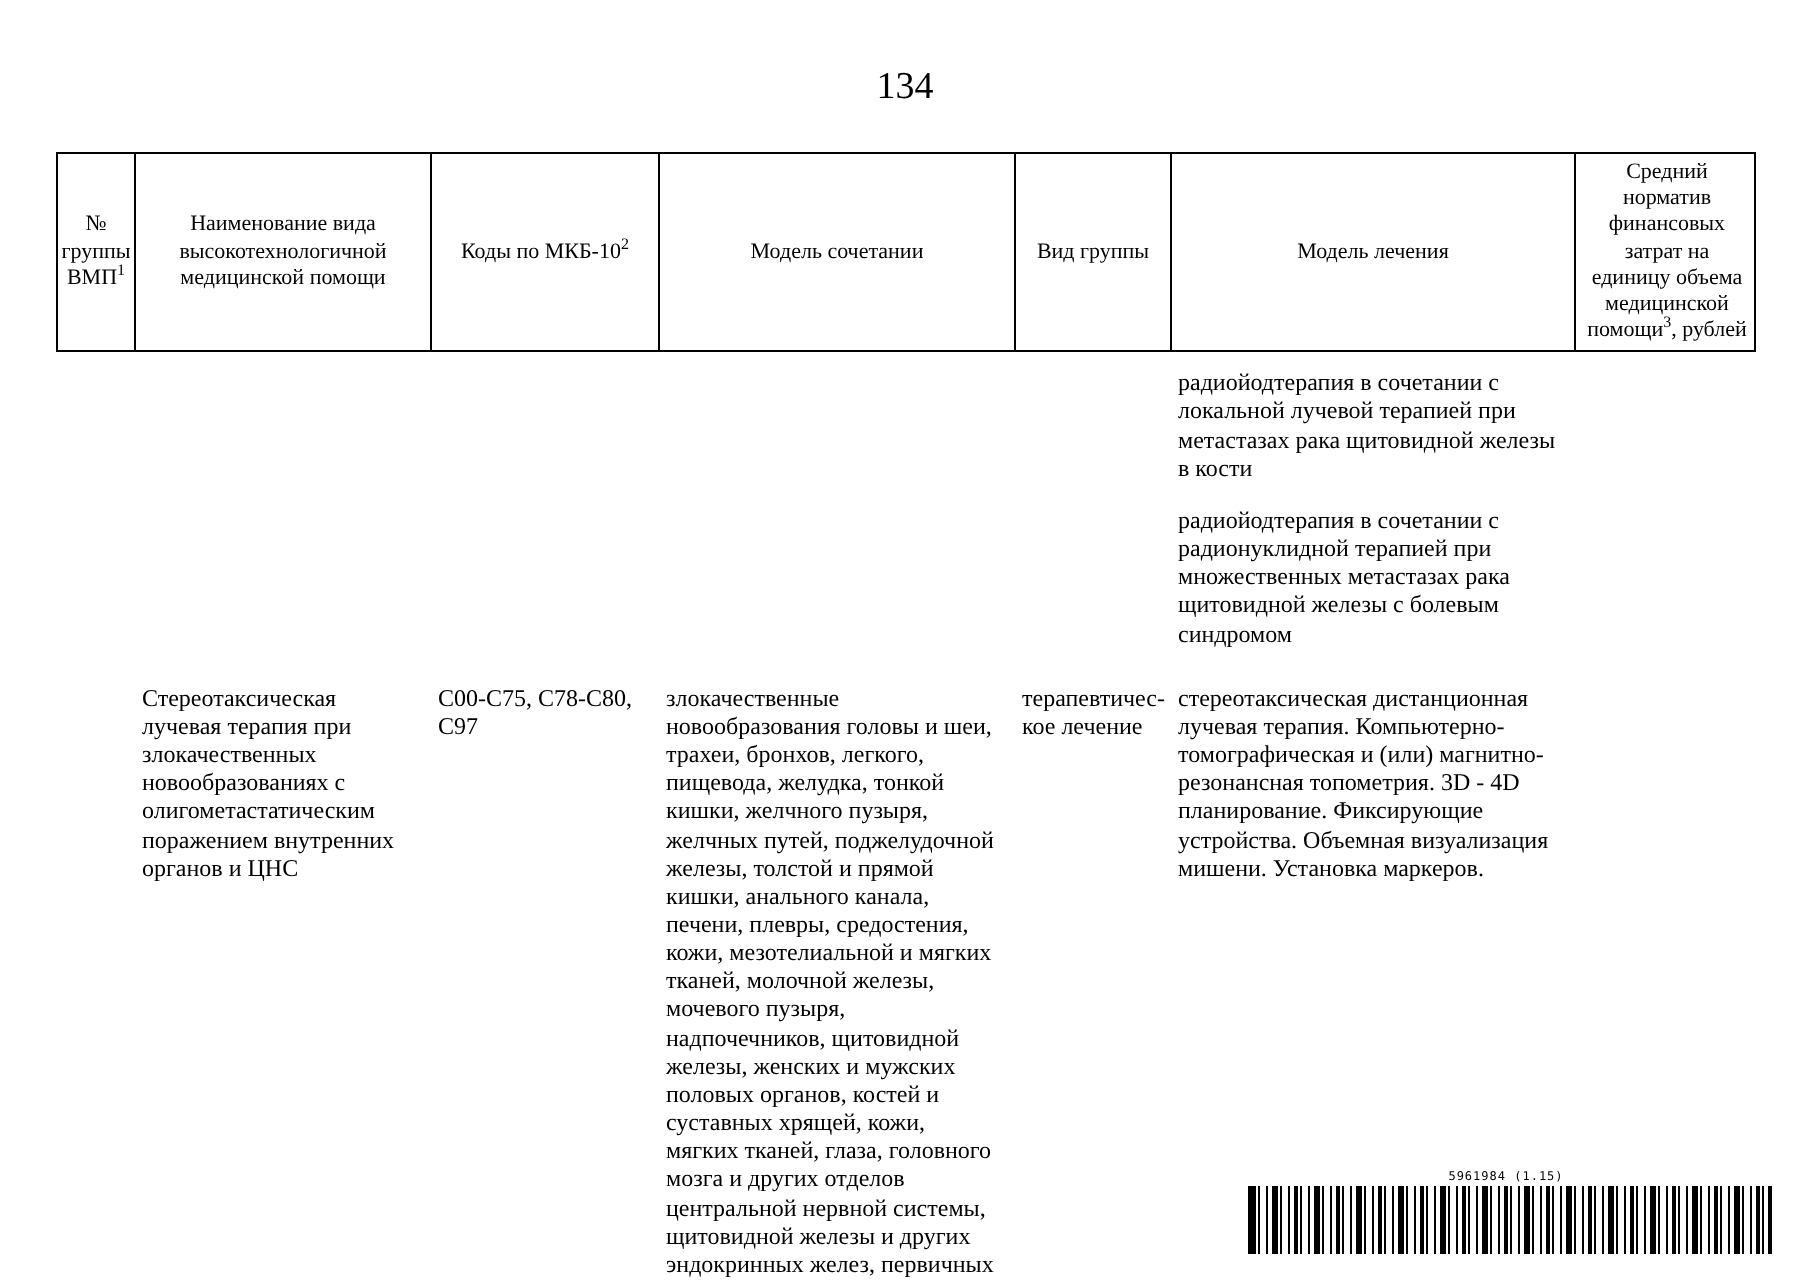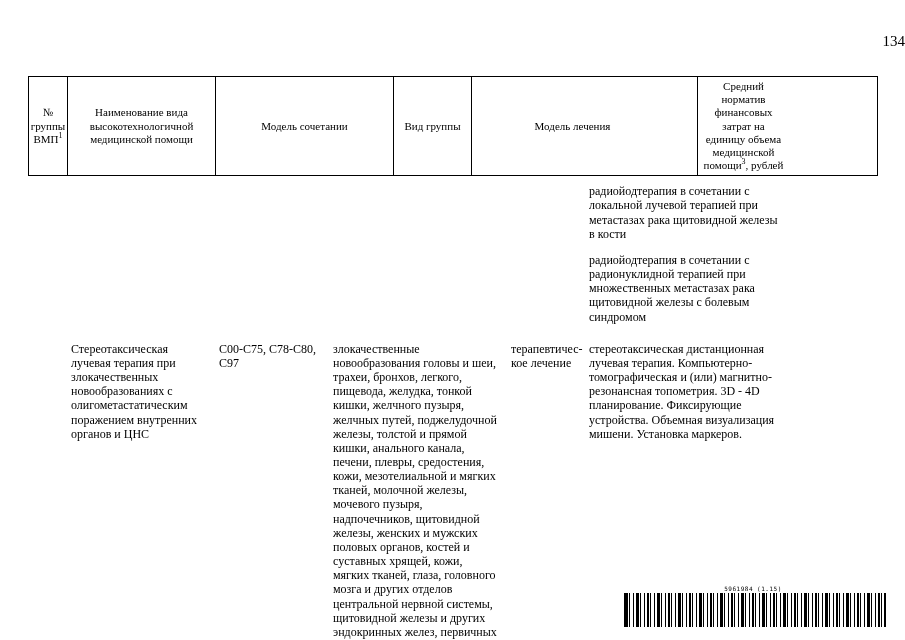--- a/index.html
+++ b/index.html
@@ -8,21 +8,21 @@
     background: #ffffff;
     color: #000000;
     font-family: "Liberation Serif", serif;
     position: relative;
     overflow: hidden;
   }
   .page { position: relative; width: 905px; height: 640px; }
 
   .page-number {
     position: absolute; top: 33px; left: 0; right: 0;
-    text-align: right; font-size: 15px;
+    text-align: center; font-size: 19px;
   }
 
   .doc-table {
     position: absolute; left: 28px; top: 76px; width: 850px;
     font-size: 11px;
   }
   .hdr-row {
     display: flex;
     border: 1px solid #000;
     box-sizing: border-box;
@@ -45,21 +45,21 @@
     font-size: 12px;
     line-height: 1.18;
     text-align: left;
   }
   .c1 { flex: 0 0 38px;  width: 38px; text-align: center; }
   .c2 { flex: 0 0 148px; width: 148px; }
   .c3 { flex: 0 0 114px; width: 114px; }
   .c4 { flex: 0 0 178px; width: 178px; }
   .c5 { flex: 0 0 78px;  width: 78px; }
   .c6 { flex: 0 0 202px; width: 202px; }
-  .c7 { flex: 0 0 92px;  width: 92px; margin-left: 24px; }
+  .c7 { flex: 0 0 92px;  width: 92px; }
 
   .para { margin: 0 0 12px 0; }
   .para:last-child { margin-bottom: 4px; }
   .cont-row { margin-top: 4px; }
   .main-row { margin-top: 6px; }
 
   .barcode {
     position: absolute;
     right: 23px; bottom: 13px;
     width: 258px;
@@ -94,20 +94,23 @@
 
   <div class="doc-table">
 
     <div class="hdr-row">
       <div class="th c1">
         <div><span>№ группы ВМП</span><sup>1</sup><span></span></div>
       </div>
       <div class="th c2">
         <div><span>Наименование вида высокотехнологичной медицинской помощи</span><sup></sup><span></span></div>
       </div>
+      <div class="th c3">
+        <div><span>Коды по МКБ-10</span><sup>2</sup><span></span></div>
+      </div>
       <div class="th c4">
         <div><span>Модель сочетании</span><sup></sup><span></span></div>
       </div>
       <div class="th c5">
         <div><span>Вид группы</span><sup></sup><span></span></div>
       </div>
       <div class="th c6">
         <div><span>Модель лечения</span><sup></sup><span></span></div>
       </div>
       <div class="th c7">

